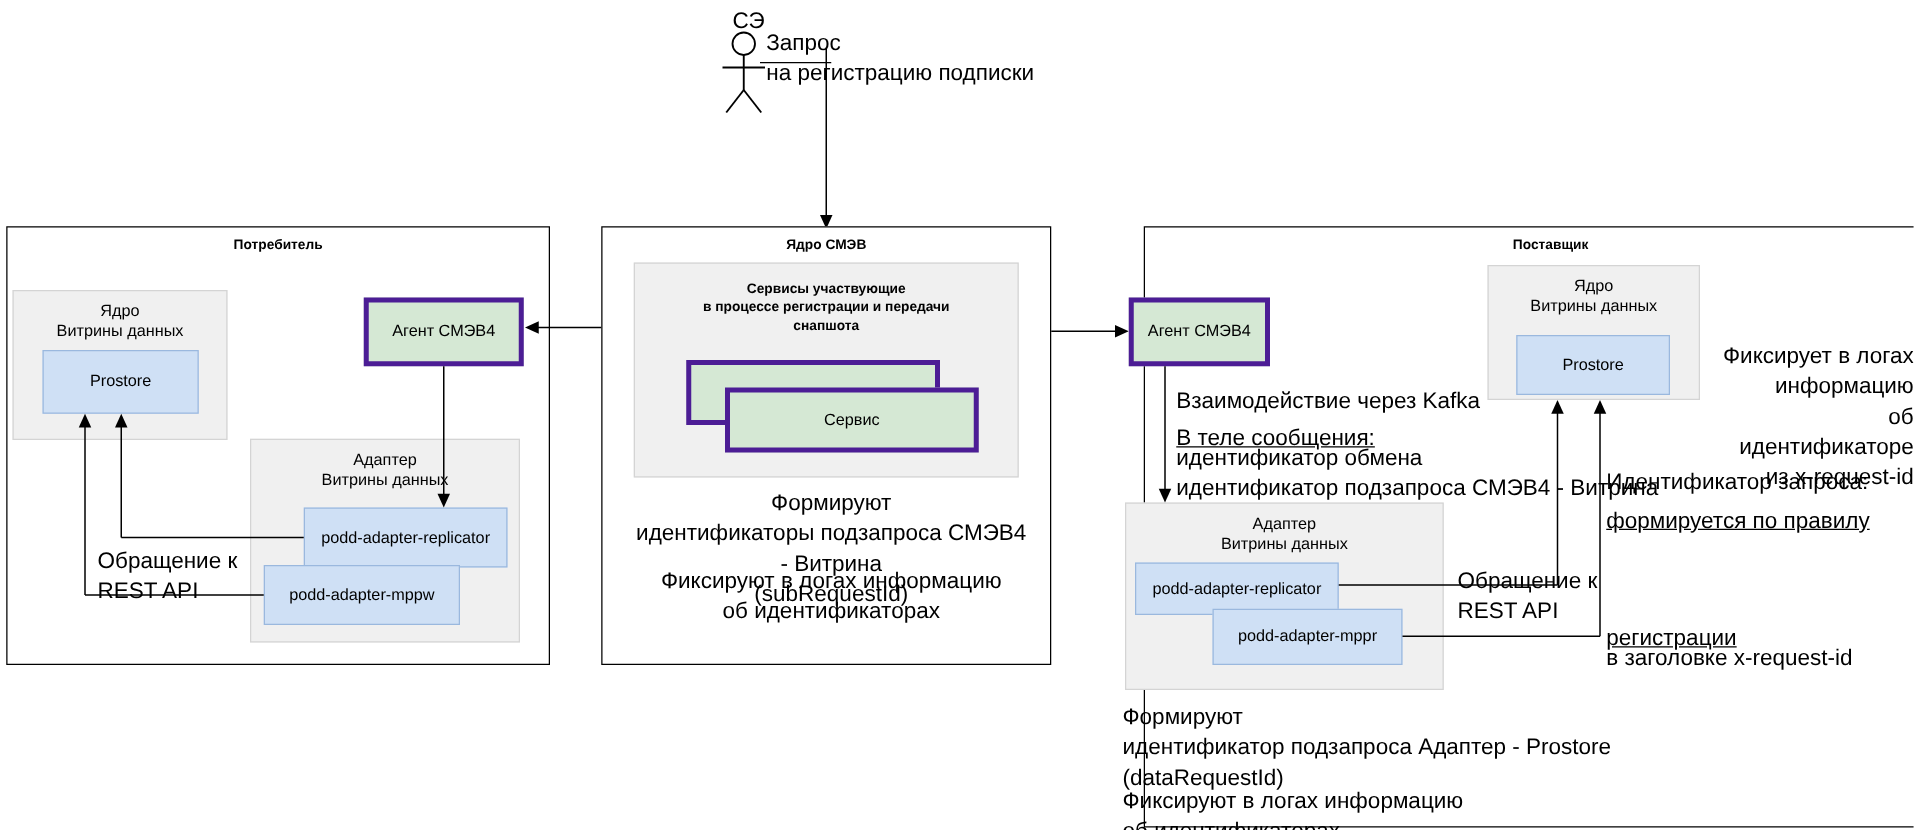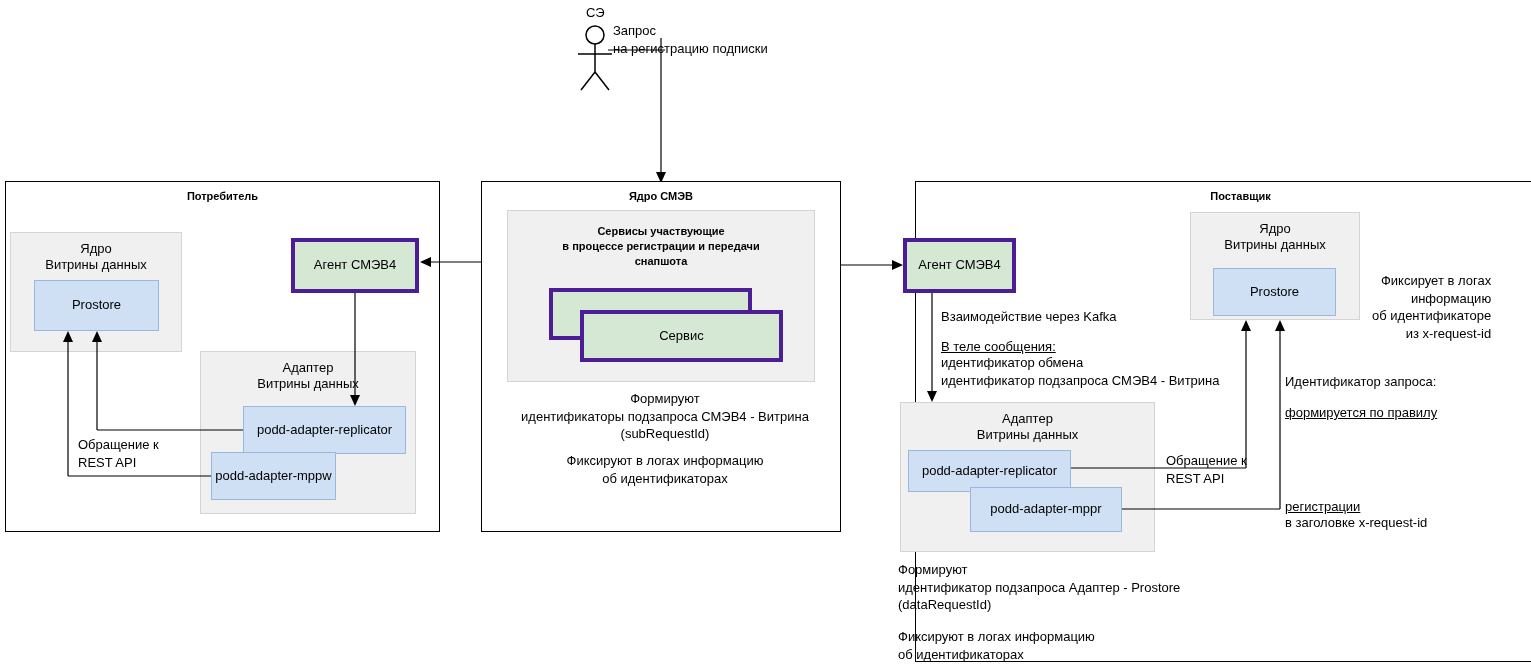--- a/index.html
+++ b/index.html
@@ -49,21 +49,21 @@
     text-align: center;
     line-height: 1.25;
   }
   .center-all {
     display: flex;
     align-items: center;
     justify-content: center;
   }
   .label {
     position: absolute;
-    font-size: 13px;
+    font-size: 18px;
     line-height: 1.35;
     white-space: pre-line;
   }
   .u {
     text-decoration: underline;
   }
   svg.lines {
     position: absolute;
     left: 0;
     top: 0;
@@ -118,21 +118,21 @@
     <span class="ctext">Агент СМЭВ4</span>
   </div>
 
   <div class="box graybox" style="left:200px; top:351px; width:216px; height:163px;">
     <div class="ctext" style="position:absolute; left:0; right:0; top:8px; white-space:pre-line;">Адаптер
 Витрины данных</div>
   </div>
   <div class="box bluebox center-all" style="left:243px; top:406px; width:163px; height:48px;">
     <span class="ctext">podd-adapter-replicator</span>
   </div>
-  <div class="box bluebox center-all" style="left:211px; top:452px; width:125px; height:48px;">
+  <div class="box bluebox center-all" style="left:211px; top:452px; width:157px; height:48px;">
     <span class="ctext">podd-adapter-mppw</span>
   </div>
 
   <div class="label" style="left:78px; top:436px;">Обращение к
 REST API</div>
 
   <svg class="lines">
 
     <line x1="355" y1="293" x2="355" y2="398" stroke="#000" stroke-width="1.2"></line>
     <polygon points="355,406 350,395 360,395" fill="#000"></polygon>

